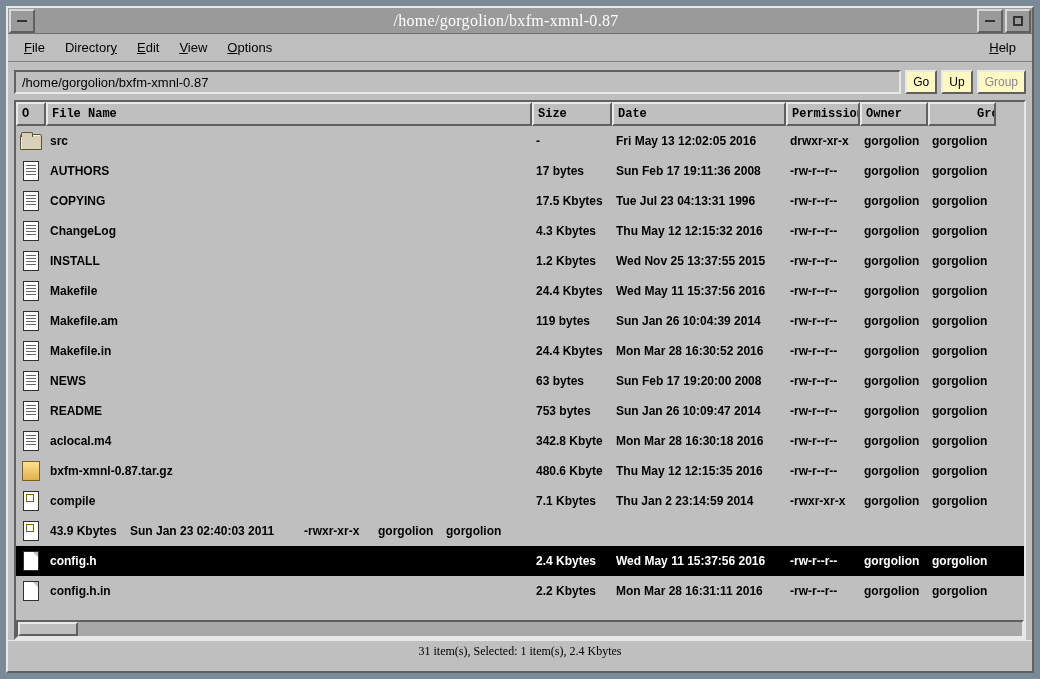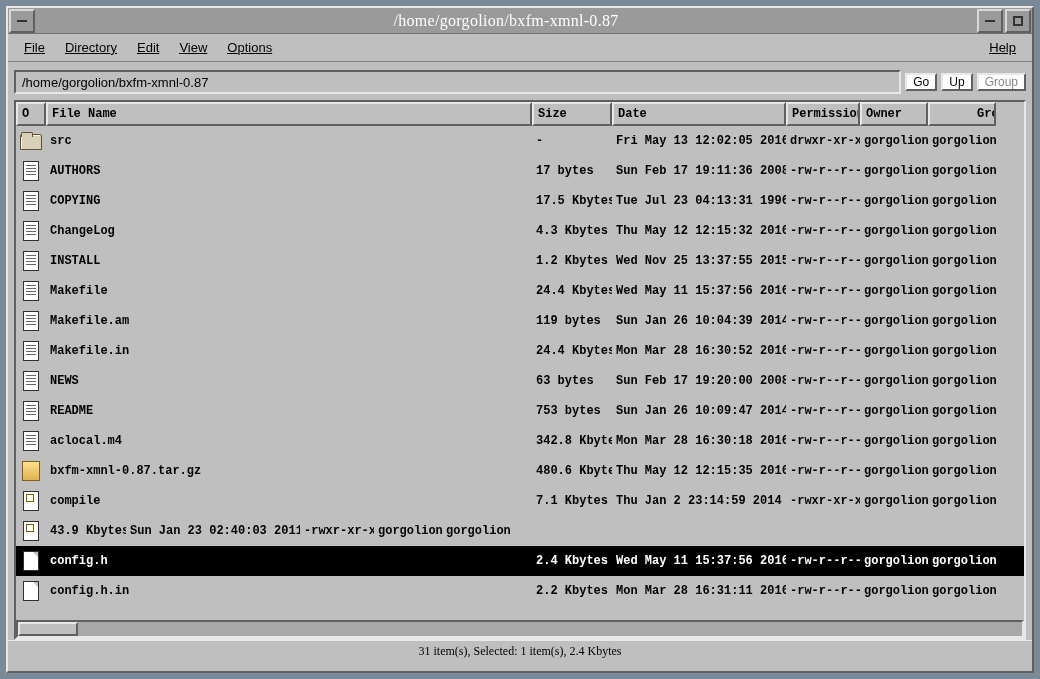--- a/index.html
+++ b/index.html
@@ -54,21 +54,20 @@
   background: #bfbfbf;
   display: flex;
   align-items: center;
   padding: 0 6px;
   border-bottom: 1px solid #808080;
 }
 .menu-item {
   padding: 4px 10px;
   color: #000;
   cursor: default;
-  text-decoration: underline;
 }
 .menu-item .u { text-decoration: underline; }
 .menu-spacer { flex: 1; }
 .pathbar {
   display: flex;
   align-items: center;
   padding: 8px 6px 6px 6px;
   gap: 4px;
 }
 .path-input {
@@ -76,23 +75,23 @@
   height: 24px;
   background: #bfbfbf;
   border: 2px solid;
   border-color: #606060 #e8e8e8 #e8e8e8 #606060;
   padding: 0 6px;
   font-family: inherit;
   font-size: 13px;
   color: #000;
 }
 .navbtn {
-  height: 18px;
+  height: 24px;
   padding: 0 6px;
-  background: #ffffff;
+  background: #fef9c3;
   border: 2px solid;
   border-color: #e8e8e8 #606060 #606060 #e8e8e8;
   font-size: 12px;
   cursor: default;
   display: flex;
   align-items: center;
 }
 .navbtn.disabled { color: #888; }
 .table-wrap {
   margin: 0 6px;
@@ -128,21 +127,21 @@
 .tbody {
   flex: 1;
   overflow-y: auto;
   overflow-x: hidden;
   background: #bfbfbf;
 }
 .row {
   display: flex;
   height: 30px;
   align-items: center;
-  font-family: Liberation Mono, monospace;
+  font-family: Liberation Sans, sans-serif;
   font-size: 12px;
   font-weight: bold;
   color: #000;
 }
 .row.selected { background: #000; color: #fff; }
 .cell { padding: 0 4px; overflow: hidden; white-space: nowrap; }
 .cell.col-o { display: flex; align-items: center; justify-content: center; }
 .icon {
   width: 20px; height: 22px; display: inline-block;
   position: relative;

